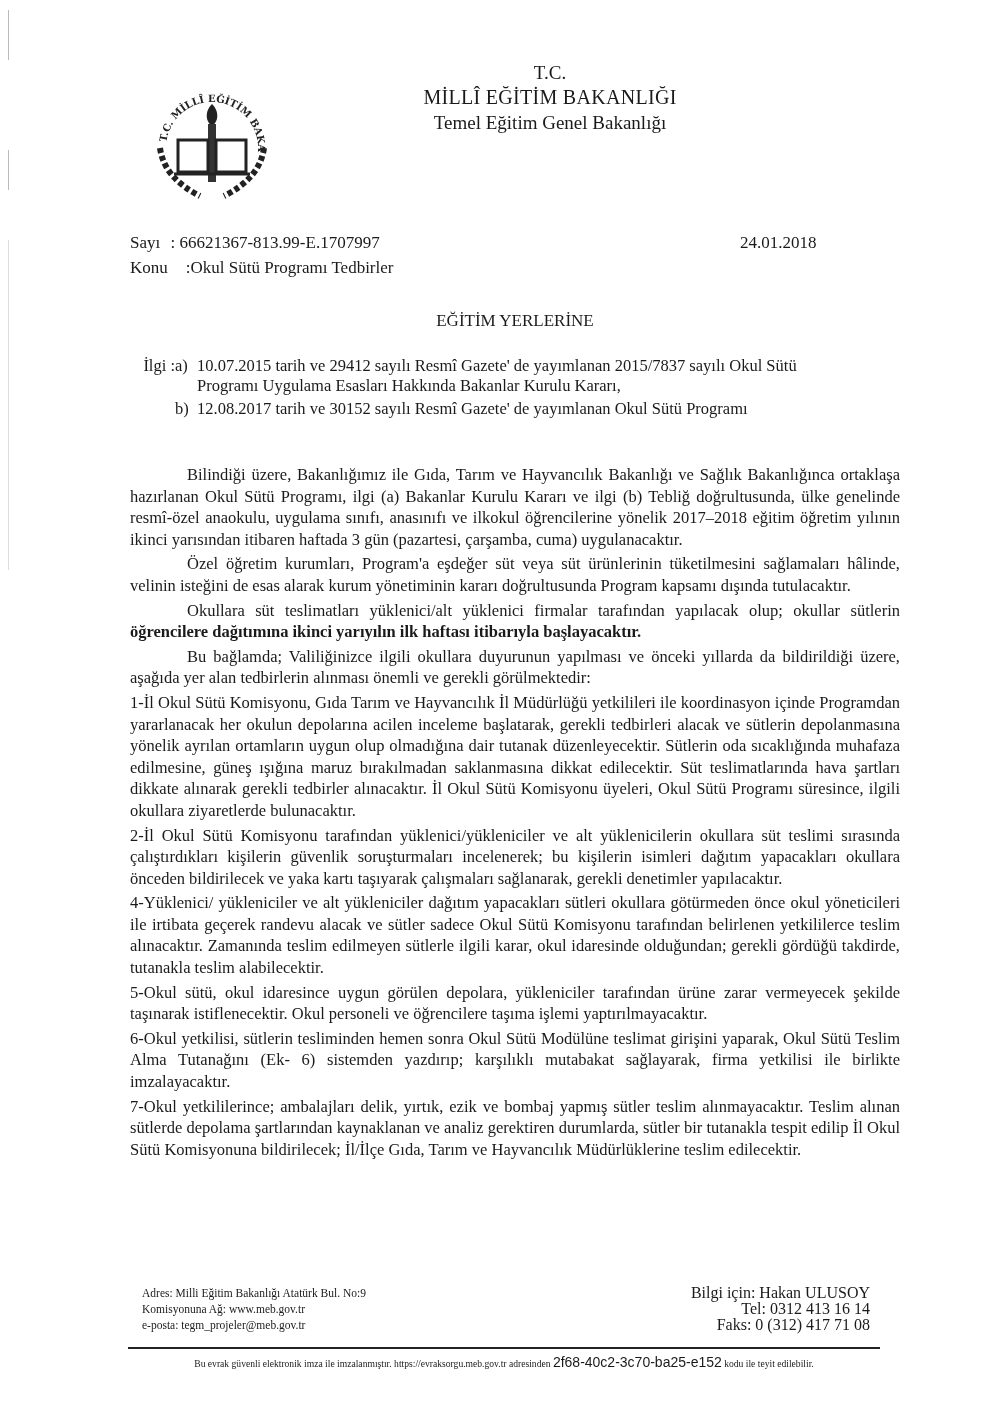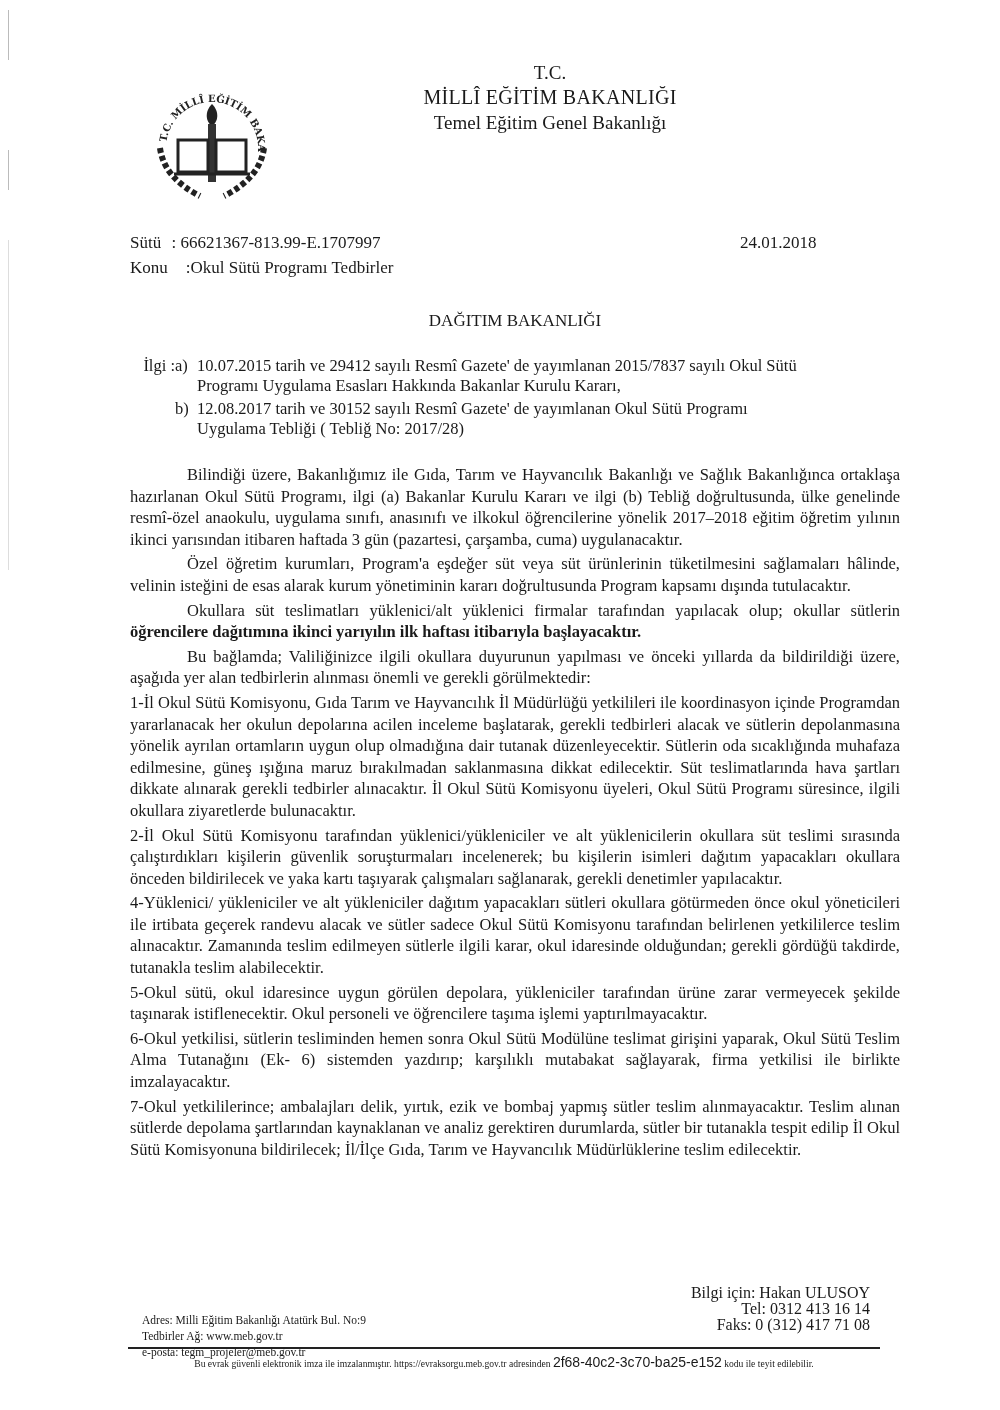--- a/index.html
+++ b/index.html
@@ -17,21 +17,21 @@
   .ilgi { left:130px; top:356px; width:770px; font-size:16.5px; line-height:20px; }
   .ilgi .row { display:flex; }
   .ilgi .lbl { width:45px; flex:none;text-align:right; }
   .ilgi .item { display:flex; }
   .ilgi .item .k { width:22px; flex:none; }
   .ilgi .indent { padding-left:45px; }
   .body { left:130px; top:464px; width:770px; font-size:16.5px; line-height:21.6px; text-align:justify; }
   .body p { margin:0 0 3px 0; }
   .body p.ind { text-indent:57px; }
   .body b { font-weight:bold; }
-  .foot-left { left:142px; top:1285px; font-size:11.5px; line-height:16px;margin-top:27px; }
+  .foot-left { left:142px; top:1285px; font-size:11.5px; line-height:16px; }
   .foot-right { right:130px; top:1285px; font-size:16px; line-height:16px; text-align:right; }
   .rule { left:128px; top:1347px; width:752px; height:2px; background:#222; }
   .verify { left:128px; top:1354px; width:752px; font-size:9.6px; text-align:center; white-space:nowrap; }
   .verify .code { font-family:"Liberation Sans", sans-serif; font-size:14px; }
 </style>
 </head>
 <body>
 
 <div class="scan-edge" style="top:10px;height:50px;"></div>
 <div class="scan-edge" style="top:150px;height:40px;"></div>
@@ -52,66 +52,65 @@
   </svg>
 </div>
 
 <div class="abs header">
   <div class="t1">T.C.</div>
   <div class="t2">MİLLÎ EĞİTİM BAKANLIĞI</div>
   <div class="t3">Temel Eğitim Genel Bakanlığı</div>
 </div>
 
 <div class="abs meta-row" style="top:233px;">
-  <span>Sütü</span>
+  <span>Sayı</span>
   <span style="margin-left:6px">: 66621367-813.99-E.1707997</span>
 </div>
 <div class="abs date">24.01.2018</div>
 <div class="abs meta-row" style="top:258px;">
   <span>Konu</span><span style="margin-left:18px">:Okul Sütü Programı Tedbirler</span>
 </div>
 
-<div class="abs dist">DAĞITIM BAKANLIĞI</div>
+<div class="abs dist">EĞİTİM YERLERİNE</div>
 
 <div class="abs ilgi">
   <div class="row">
     <span class="lbl">İlgi :</span>
     <div>
       <div class="item">
           <span class="k">a)</span>
           <span>10.07.2015 tarih ve 29412 sayılı Resmî Gazete' de yayımlanan 2015/7837 sayılı Okul Sütü</span>
         </div>
       <div style="padding-left:22px">Programı Uygulama Esasları Hakkında Bakanlar Kurulu Kararı,</div>
     </div>
   </div>
   <div class="indent" style="margin-top:3px">
     <div class="item">
         <span class="k">b)</span>
         <span>12.08.2017 tarih ve 30152 sayılı Resmî Gazete' de yayımlanan Okul Sütü Programı</span>
       </div>
-    <div style="padding-left:22px">Uygulama Tebliği ( Tebliğ No: 2017/28)</div>
   </div>
 </div>
 
 <div class="abs body">
   <p class="ind">Bilindiği üzere, Bakanlığımız ile Gıda, Tarım ve Hayvancılık Bakanlığı ve Sağlık Bakanlığınca ortaklaşa hazırlanan Okul Sütü Programı, ilgi (a) Bakanlar Kurulu Kararı ve ilgi (b) Tebliğ doğrultusunda, ülke genelinde resmî-özel anaokulu, uygulama sınıfı, anasınıfı ve ilkokul öğrencilerine yönelik 2017–2018 eğitim öğretim yılının ikinci yarısından itibaren haftada 3 gün (pazartesi, çarşamba, cuma) uygulanacaktır.</p>
   <p class="ind">Özel öğretim kurumları, Program'a eşdeğer süt veya süt ürünlerinin tüketilmesini sağlamaları hâlinde, velinin isteğini de esas alarak kurum yönetiminin kararı doğrultusunda Program kapsamı dışında tutulacaktır.</p>
   <p class="ind"><span>Okullara süt teslimatları yüklenici/alt yüklenici firmalar tarafından yapılacak olup; okullar sütlerin </span><b>öğrencilere dağıtımına ikinci yarıyılın ilk haftası itibarıyla başlayacaktır.</b></p>
   <p class="ind">Bu bağlamda; Valiliğinizce ilgili okullara duyurunun yapılması ve önceki yıllarda da bildirildiği üzere, aşağıda yer alan tedbirlerin alınması önemli ve gerekli görülmektedir:</p>
   <p>1-İl Okul Sütü Komisyonu, Gıda Tarım ve Hayvancılık İl Müdürlüğü yetkilileri ile koordinasyon içinde Programdan yararlanacak her okulun depolarına acilen inceleme başlatarak, gerekli tedbirleri alacak ve sütlerin depolanmasına yönelik ayrılan ortamların uygun olup olmadığına dair tutanak düzenleyecektir. Sütlerin oda sıcaklığında muhafaza edilmesine, güneş ışığına maruz bırakılmadan saklanmasına dikkat edilecektir. Süt teslimatlarında hava şartları dikkate alınarak gerekli tedbirler alınacaktır. İl Okul Sütü Komisyonu üyeleri, Okul Sütü Programı süresince, ilgili okullara ziyaretlerde bulunacaktır.</p>
   <p>2-İl Okul Sütü Komisyonu tarafından yüklenici/yükleniciler ve alt yüklenicilerin okullara süt teslimi sırasında çalıştırdıkları kişilerin güvenlik soruşturmaları incelenerek; bu kişilerin isimleri dağıtım yapacakları okullara önceden bildirilecek ve yaka kartı taşıyarak çalışmaları sağlanarak, gerekli denetimler yapılacaktır.</p>
   <p>4-Yüklenici/ yükleniciler ve alt yükleniciler dağıtım yapacakları sütleri okullara götürmeden önce okul yöneticileri ile irtibata geçerek randevu alacak ve sütler sadece Okul Sütü Komisyonu tarafından belirlenen yetkililerce teslim alınacaktır. Zamanında teslim edilmeyen sütlerle ilgili karar, okul idaresinde olduğundan; gerekli gördüğü takdirde, tutanakla teslim alabilecektir.</p>
   <p>5-Okul sütü, okul idaresince uygun görülen depolara, yükleniciler tarafından ürüne zarar vermeyecek şekilde taşınarak istiflenecektir. Okul personeli ve öğrencilere taşıma işlemi yaptırılmayacaktır.</p>
   <p>6-Okul yetkilisi, sütlerin tesliminden hemen sonra Okul Sütü Modülüne teslimat girişini yaparak, Okul Sütü Teslim Alma Tutanağını (Ek- 6) sistemden yazdırıp; karşılıklı mutabakat sağlayarak, firma yetkilisi ile birlikte imzalayacaktır.</p>
   <p>7-Okul yetkililerince; ambalajları delik, yırtık, ezik ve bombaj yapmış sütler teslim alınmayacaktır. Teslim alınan sütlerde depolama şartlarından kaynaklanan ve analiz gerektiren durumlarda, sütler bir tutanakla tespit edilip İl Okul Sütü Komisyonuna bildirilecek; İl/İlçe Gıda, Tarım ve Hayvancılık Müdürlüklerine teslim edilecektir.</p>
 </div>
 
 <div class="abs foot-left">
   <div>Adres: Milli Eğitim Bakanlığı Atatürk Bul. No:9</div>
-  <div>Tedbirler Ağ: www.meb.gov.tr</div>
+  <div>Komisyonuna Ağ: www.meb.gov.tr</div>
   <div>e-posta: tegm_projeler@meb.gov.tr</div>
 </div>
 <div class="abs foot-right">
   <div>Bilgi için: Hakan ULUSOY</div>
   <div>Tel: 0312 413 16 14</div>
   <div>Faks: 0 (312) 417 71 08</div>
 </div>
 
 <div class="abs rule"></div>
 <div class="abs verify">

